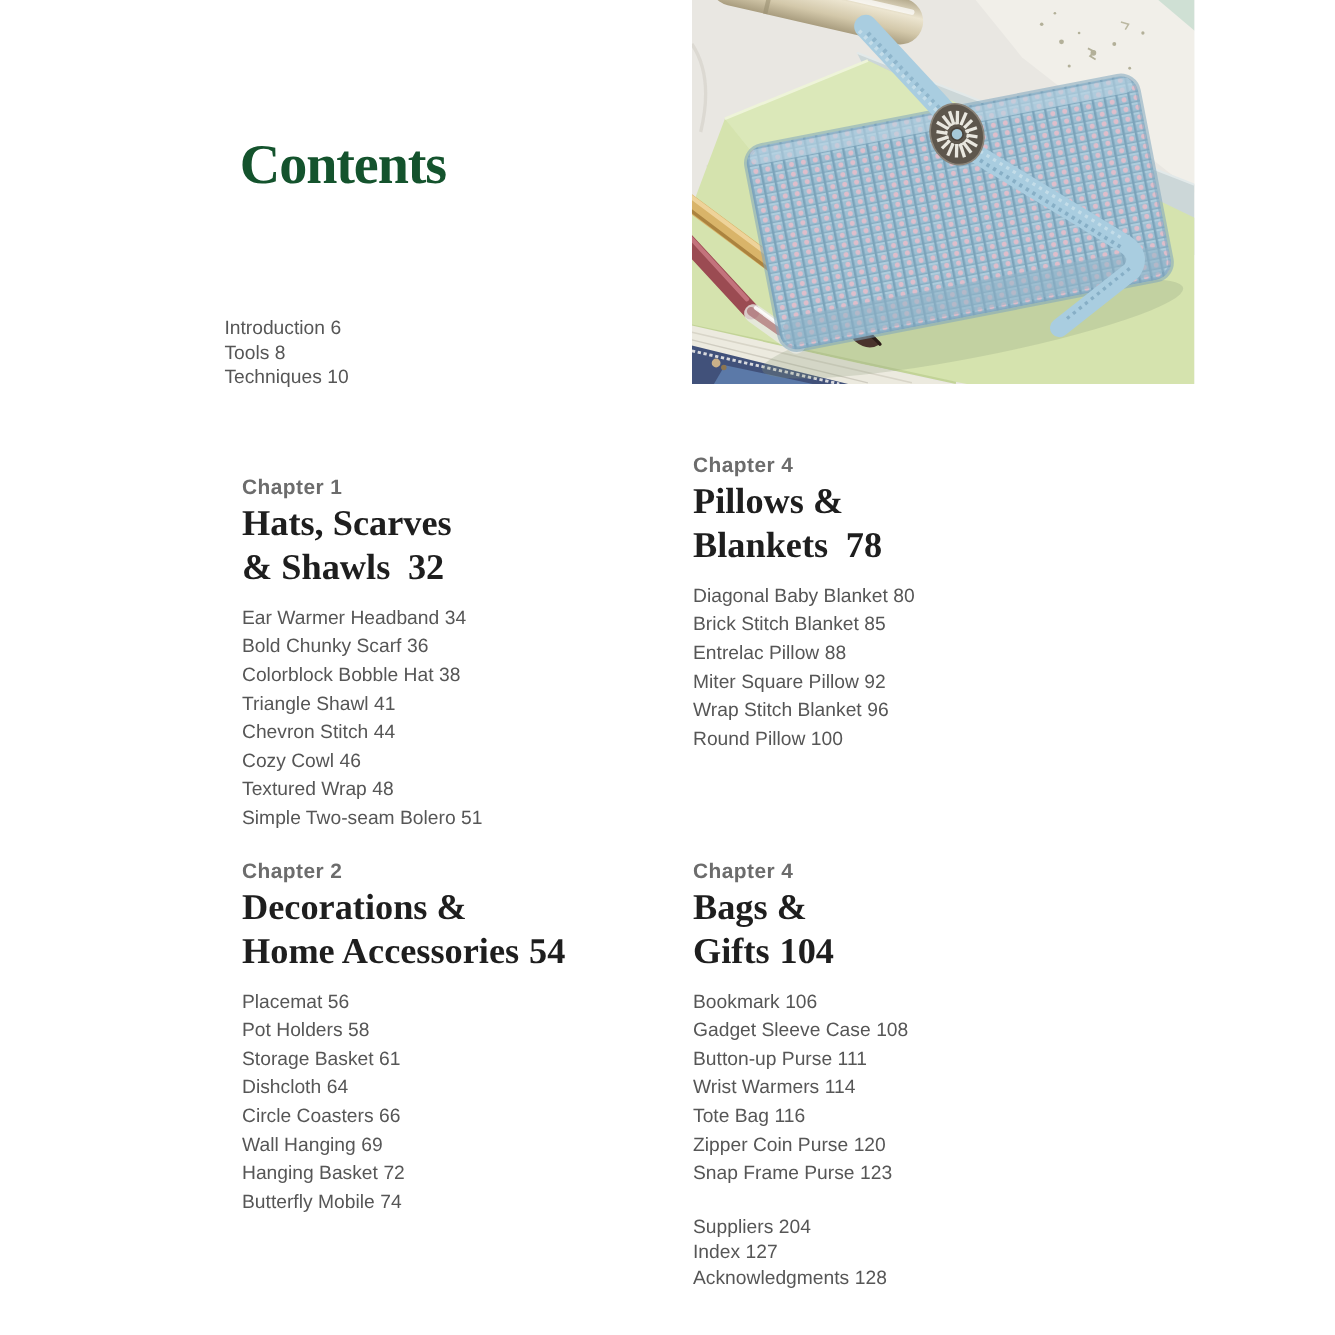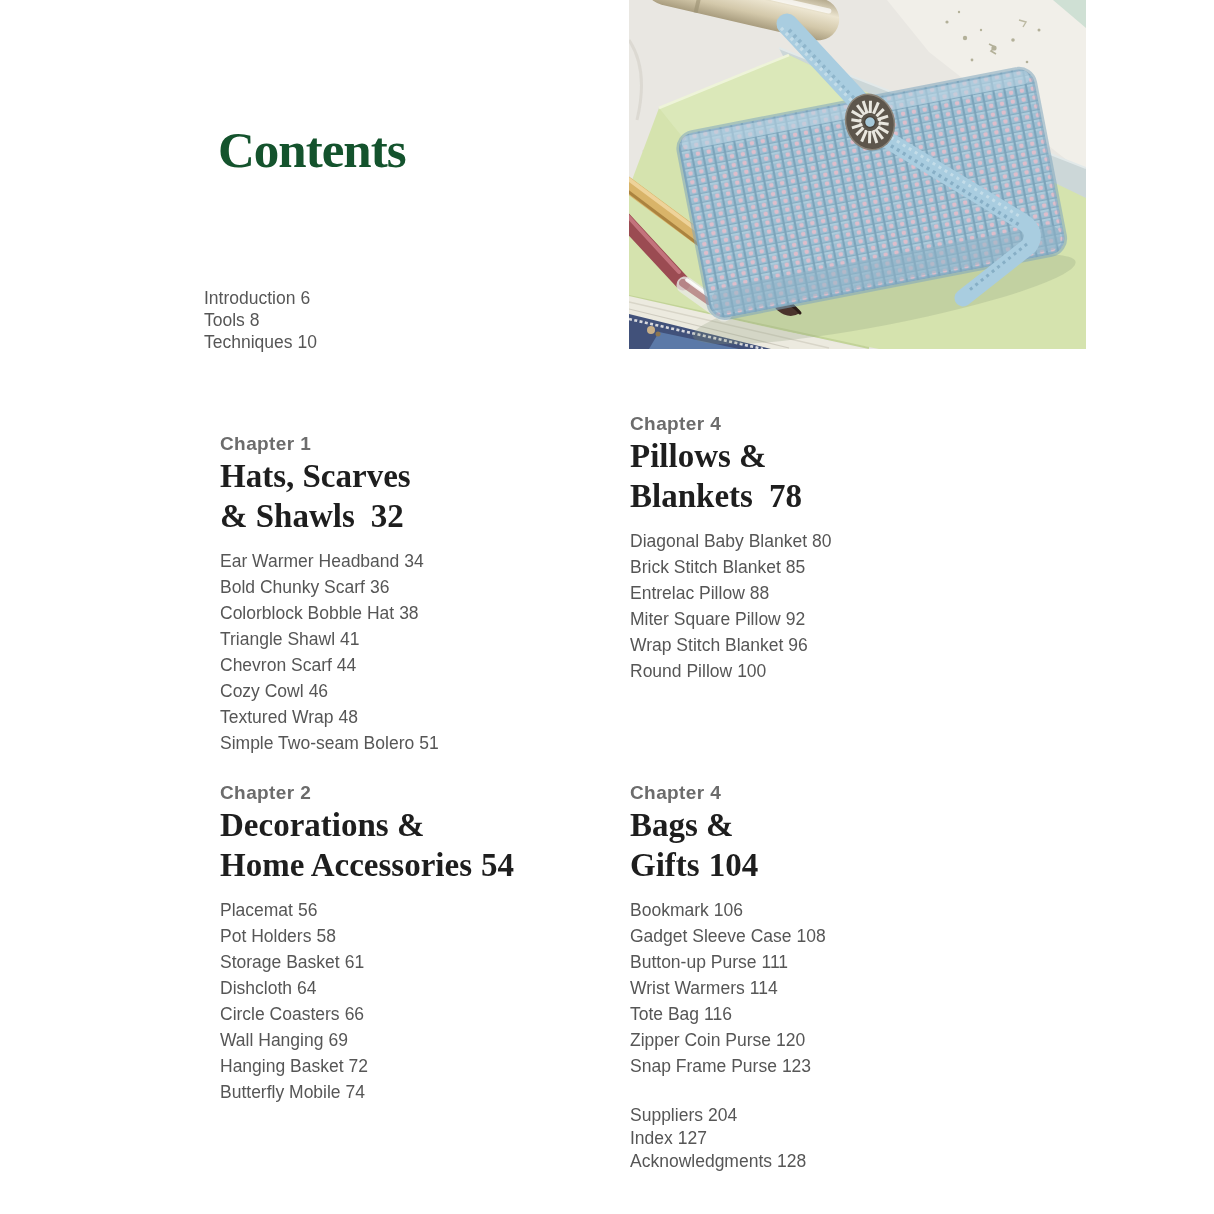--- a/index.html
+++ b/index.html
@@ -197,21 +197,21 @@
   <div class="chapter-label">Chapter 1</div>
   <div class="chapter-title">
     <span>Hats, Scarves</span><br>
     <span>&amp; Shawls</span><span class="chnum">32</span>
   </div>
   <div class="toc-list">
     <div class="toc-item"><span>Ear Warmer Headband</span><span class="pg">34</span></div>
     <div class="toc-item"><span>Bold Chunky Scarf</span><span class="pg">36</span></div>
     <div class="toc-item"><span>Colorblock Bobble Hat</span><span class="pg">38</span></div>
     <div class="toc-item"><span>Triangle Shawl</span><span class="pg">41</span></div>
-    <div class="toc-item"><span>Chevron Scarf</span><span class="pg">44</span></div>
+    <div class="toc-item"><span>Chevron Stitch</span><span class="pg">44</span></div>
     <div class="toc-item"><span>Cozy Cowl</span><span class="pg">46</span></div>
     <div class="toc-item"><span>Textured Wrap</span><span class="pg">48</span></div>
     <div class="toc-item"><span>Simple Two-seam Bolero</span><span class="pg">51</span></div>
   </div>
 </div>
 
 <div class="abs chapter wide-gap" id="chapter-3">
   <div class="chapter-label">Chapter 4</div>
   <div class="chapter-title">
     <span>Pillows &amp;</span><br>

